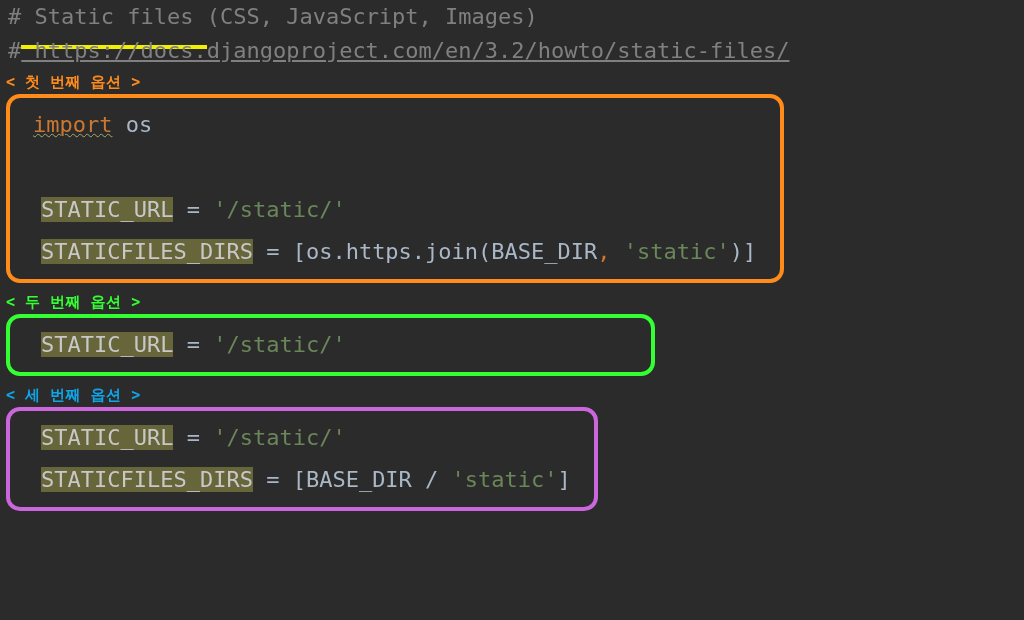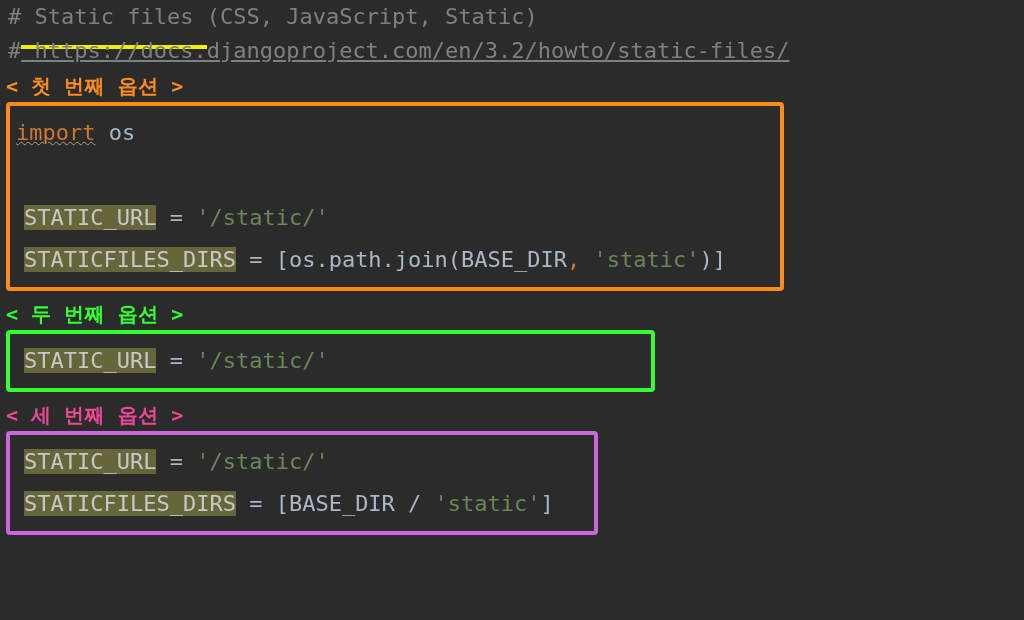--- a/index.html
+++ b/index.html
@@ -28,33 +28,33 @@
     .underline-yellow {
       border-bottom: 4px solid #f0f000;
       padding-bottom: 16px;
     }
     .underline-gray {
       text-decoration: underline;
       text-decoration-color: #808080;
       margin-top: 7px;
     }
     .section-label {
-      font-size: 20px;
+      font-size: 15px;
       font-weight: bold;
       padding: 6px 6px 2px 6px;
       letter-spacing: 0.5px;
     }
     .label-orange { color: #ff8c1a; }
     .label-green  { color: #33ff33; }
-    .label-purple { color: #ec4899; }
+    .label-purple { color: #0ea5e9; }
 
     .code-box {
       border: 4px solid;
-      border-radius: 4px;
-      padding: 6px 6px;
+      border-radius: 14px;
+      padding: 6px 23px;
       margin: 0 6px 4px 6px;
       line-height: 1.55;
     }
     .box-orange { border-color: #ff8c1a; }
     .box-green  { border-color: #33ff33; }
     .box-purple { border-color: #cc66dd; }
 
     .code-line {
       white-space: pre;
       padding: 4px 0;
@@ -77,32 +77,32 @@
     .comma-orange { color: #cc7832; }
 
     .w-778 { width: 778px; }
     .w-649 { width: 649px; }
     .w-592 { width: 592px; }
   </style>
 </head>
 <body>
 
 <div class="comment-line">
-  <span class="hash">#</span><span class="underline-yellow"> Static files </span><span>(CSS, JavaScript, Static)</span>
+  <span class="hash">#</span><span class="underline-yellow"> Static files </span><span>(CSS, JavaScript, Images)</span>
 </div>
 <div class="comment-line">
   <span class="hash">#</span><span class="underline-gray"> https://docs.djangoproject.com/en/3.2/howto/static-files/</span>
 </div>
 
 <div class="section-label label-orange">&lt; 첫 번째 옵션 &gt;</div>
 <div class="code-box box-orange w-778">
   <div class="code-line"><span class="kw-import wavy-underline">import</span><span class="plain"> os</span></div>
   <div class="code-line">&nbsp;</div>
   <div class="code-line"><span class="var-hl">STATIC_URL</span><span class="plain"> = </span><span class="string">'/static/'</span></div>
-  <div class="code-line"><span class="var-hl">STATICFILES_DIRS</span><span class="plain"> = [os.path.join(BASE_DIR</span><span class="comma-orange">, </span><span class="string">'static'</span><span class="plain">)]</span></div>
+  <div class="code-line"><span class="var-hl">STATICFILES_DIRS</span><span class="plain"> = [os.https.join(BASE_DIR</span><span class="comma-orange">, </span><span class="string">'static'</span><span class="plain">)]</span></div>
 </div>
 
 <div class="section-label label-green">&lt; 두 번째 옵션 &gt;</div>
 <div class="code-box box-green w-649">
   <div class="code-line"><span class="var-hl">STATIC_URL</span><span class="plain"> = </span><span class="string">'/static/'</span></div>
 </div>
 
 <div class="section-label label-purple">&lt; 세 번째 옵션 &gt;</div>
 <div class="code-box box-purple w-592">
   <div class="code-line"><span class="var-hl">STATIC_URL</span><span class="plain"> = </span><span class="string">'/static/'</span></div>

